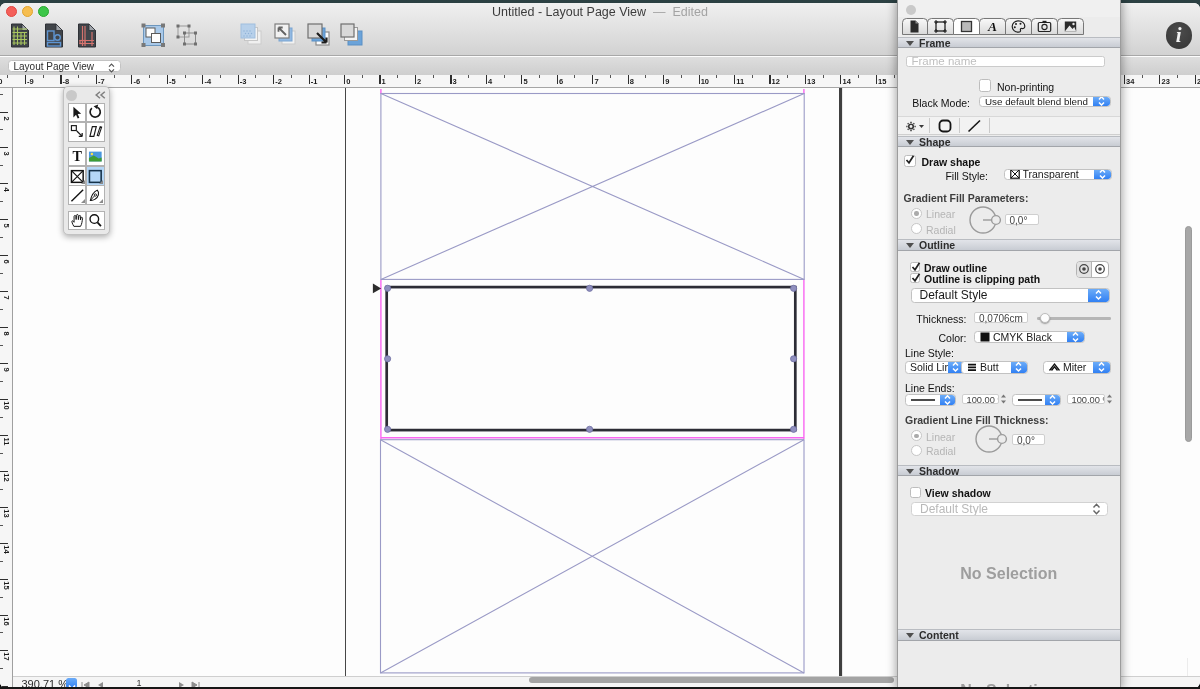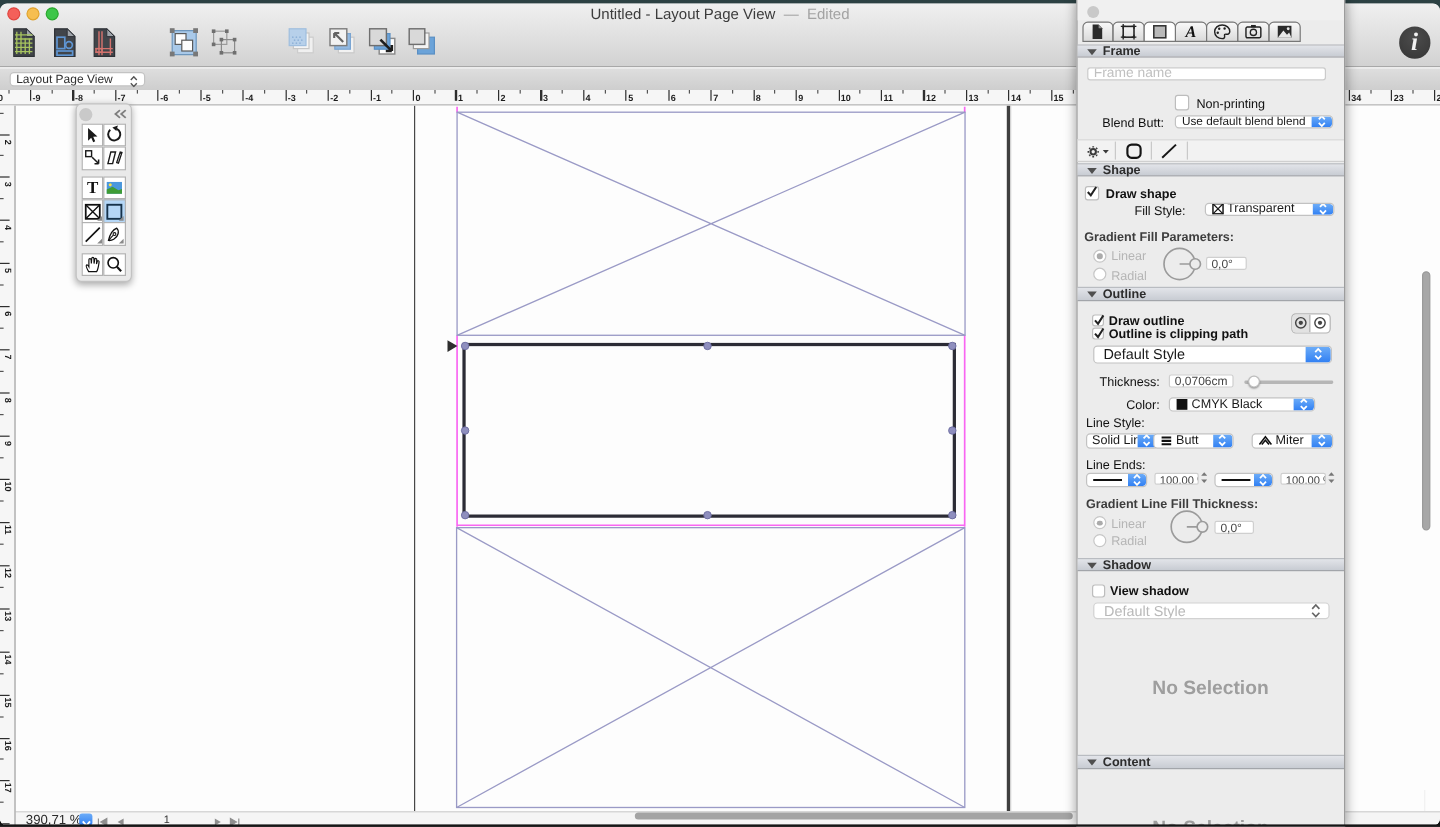--- a/index.html
+++ b/index.html
@@ -489,21 +489,21 @@
       <svg width="15" height="15" viewBox="0 0 15 15">
         <rect x="1.8" y="2.5" width="11.4" height="10" fill="#2b2b2b"></rect>
         <path d="M1.8 12.5 L6.5 6.5 L9.5 10 L11.3 8 L13.2 12.5 Z" fill="#e8e8e8"></path>
         <circle cx="10.5" cy="5" r="1.2" fill="#e8e8e8"></circle>
       </svg>
     </div>
   <div class="phdr" style="top:36.5px"><span class="ptri"></span><b>Frame</b></div>
     <input class="pin" style="left: 7.5px; top: 55.5px; width: 199px; height: 11px;" placeholder="Frame name">
     <div class="cb" style="left:80.5px;top:79px;width:12.5px;height:12.5px"></div>
     <div class="lbl" style="left:99px;top:80.5px">Non-printing</div>
-    <div class="lbl" style="right:149.5px;top:96.5px;position:absolute">Blend Butt:</div>
+    <div class="lbl" style="right:149.5px;top:96.5px;position:absolute">Black Mode:</div>
     <div class="dd" style="left:81px;top:95.5px;width:132px;height:11px">
       <span class="ddt" style="font-size:9.8px">Use default blend blend</span>
       <span class="bstep" style="width:17px">
         <svg width="9" height="12" viewBox="0 0 9 12">
           <path d="M2 4.4 L4.5 1.8 L7 4.4 M2 7.4 L4.5 10 L7 7.4" stroke="#fff" stroke-width="1.5" fill="none"></path>
         </svg>
       </span>
     </div>
     <div class="grow"></div>
     <svg style="position:absolute;left:7px;top:119.5px" width="22" height="13" viewBox="0 0 22 13">
@@ -591,21 +591,21 @@
         <svg width="9" height="12" viewBox="0 0 9 12">
           <path d="M2 4.4 L4.5 1.8 L7 4.4 M2 7.4 L4.5 10 L7 7.4" stroke="#fff" stroke-width="1.5" fill="none"></path>
         </svg>
       </span>
     </div>
     <div class="lbl" style="right:153.0px;top:313px;position:absolute">Thickness:</div>
     <div class="fld" style="left:76px;top:311.5px;width:54px;height:11px">0,0706cm</div>
     <div class="strack" style="left:139px;top:317.3px;width:73.5px"></div>
     <div class="sknob" style="left:141.5px;top:313px"></div>
     <div class="lbl" style="right:153.0px;top:332px;position:absolute">Color:</div>
-    <div class="dd" style="left:76px;top:330.5px;width:122px;height:12.5px">
+    <div class="dd" style="left:76px;top:330.5px;width:111px;height:12.5px">
       <svg width="10" height="10" style="margin:0 3px 0 5px;flex:none">
         <rect x="0.5" y="0.5" width="9" height="9" fill="#111"></rect>
       </svg>
       <span class="ddt" style="padding-left:0">CMYK Black</span>
       <span class="bstep" style="width:17.5px">
         <svg width="9" height="12" viewBox="0 0 9 12">
           <path d="M2 4.4 L4.5 1.8 L7 4.4 M2 7.4 L4.5 10 L7 7.4" stroke="#fff" stroke-width="1.5" fill="none"></path>
         </svg>
       </span>
     </div>

